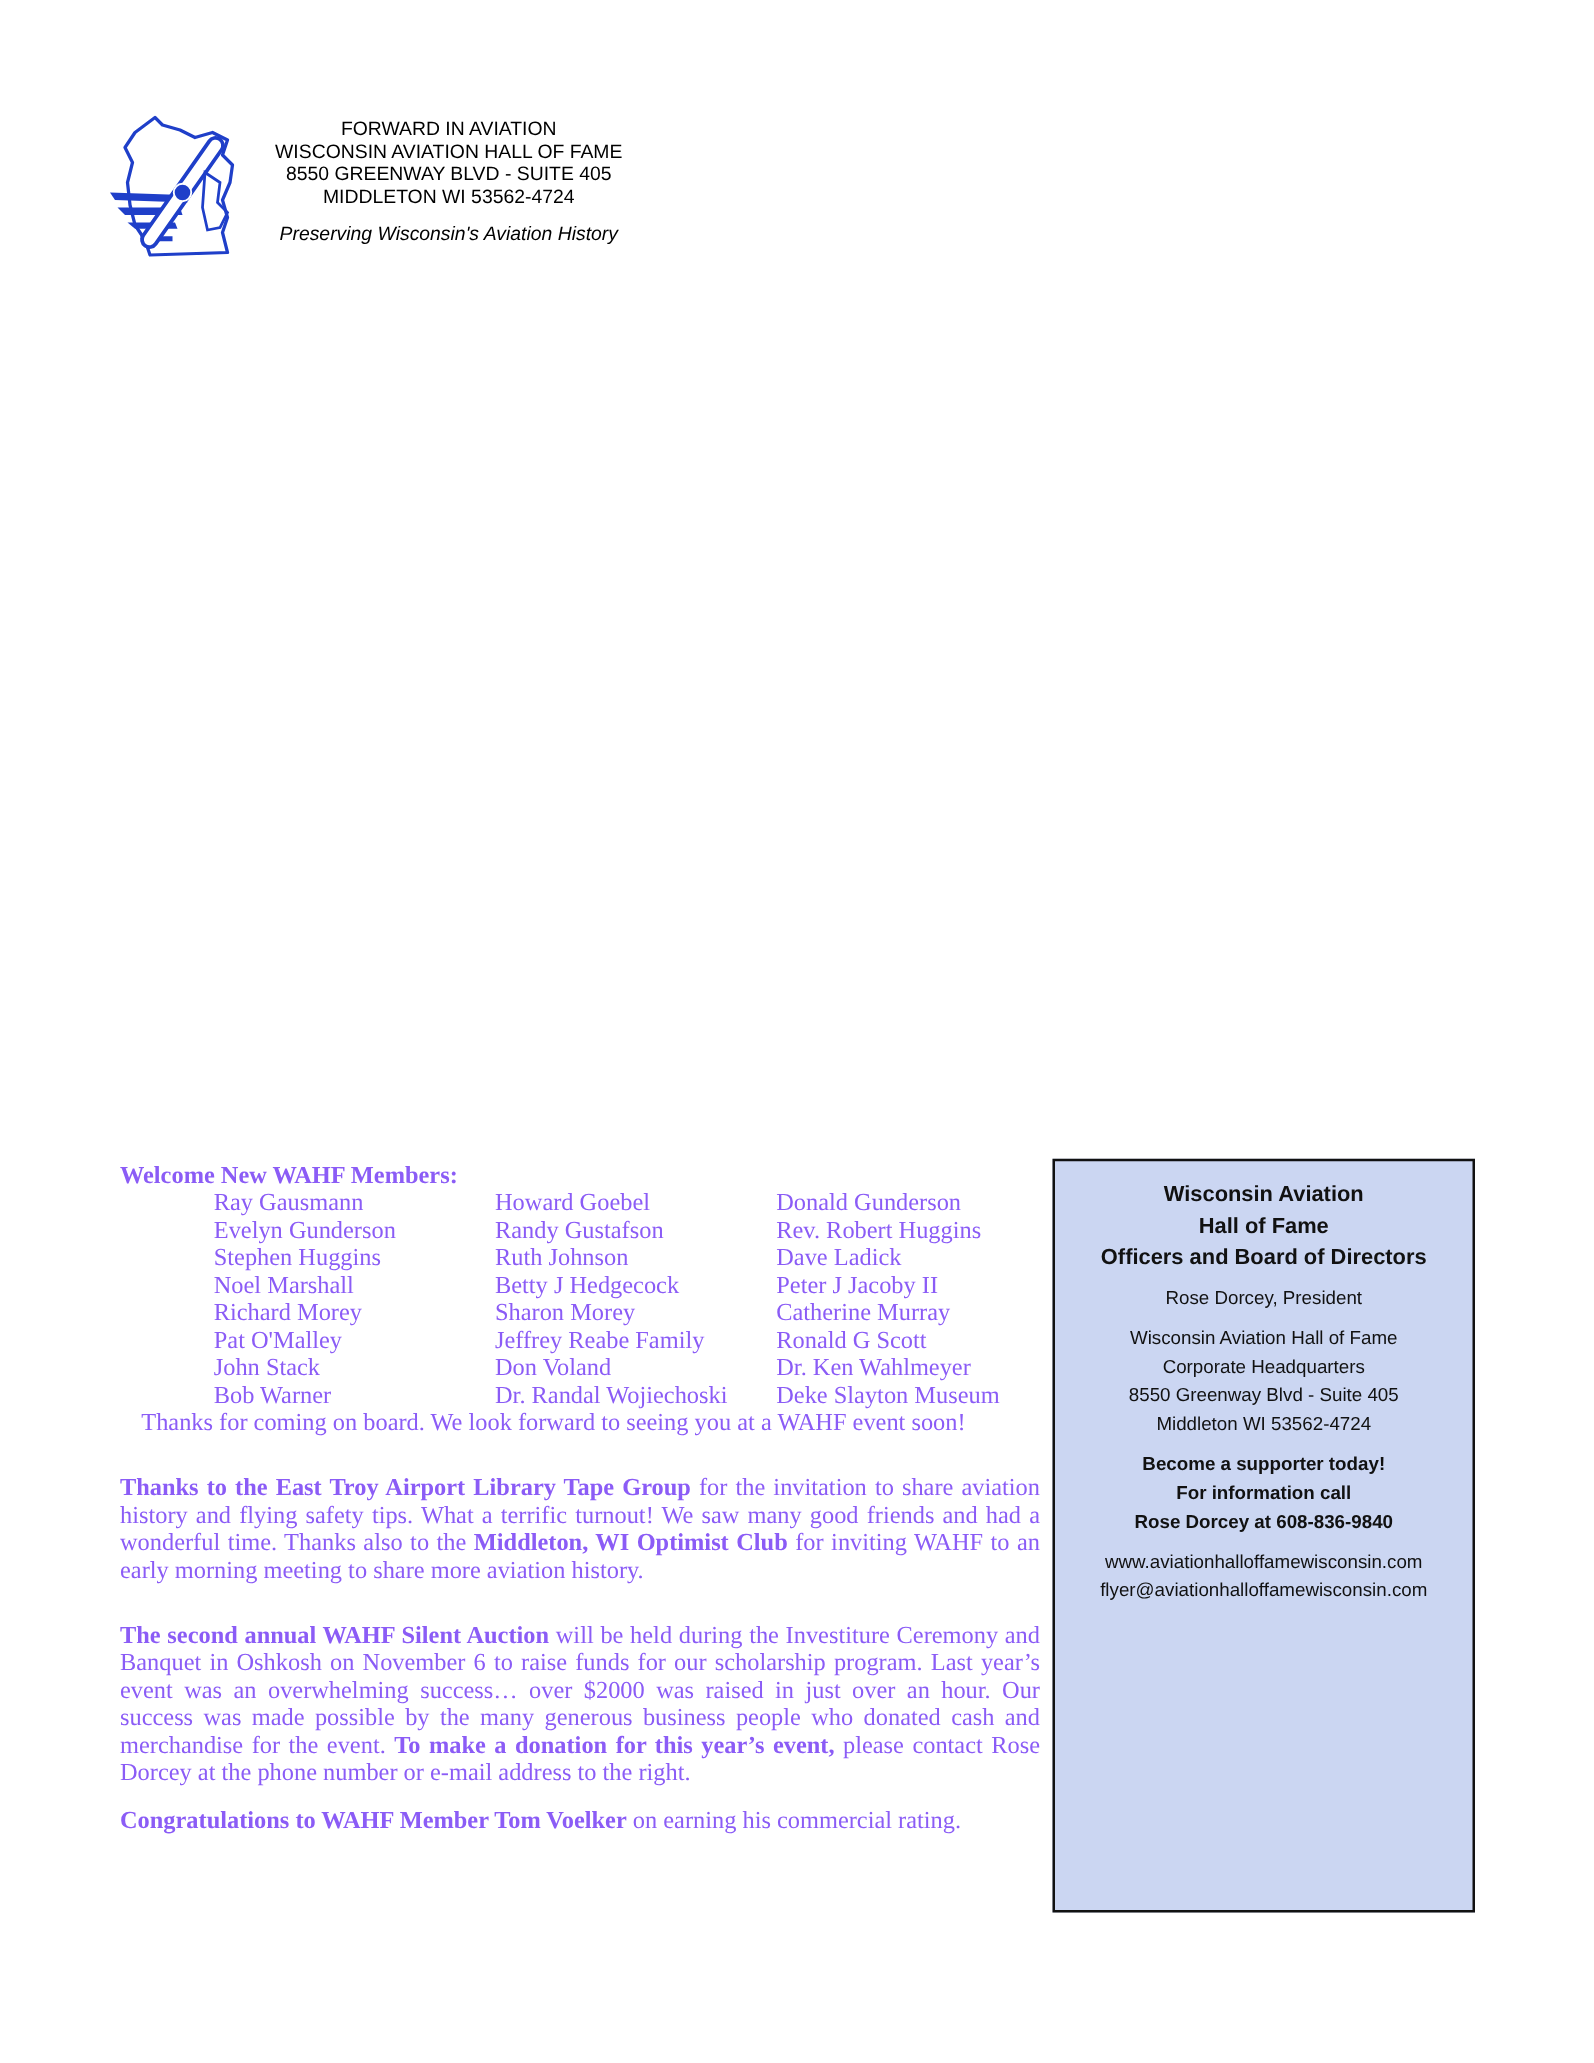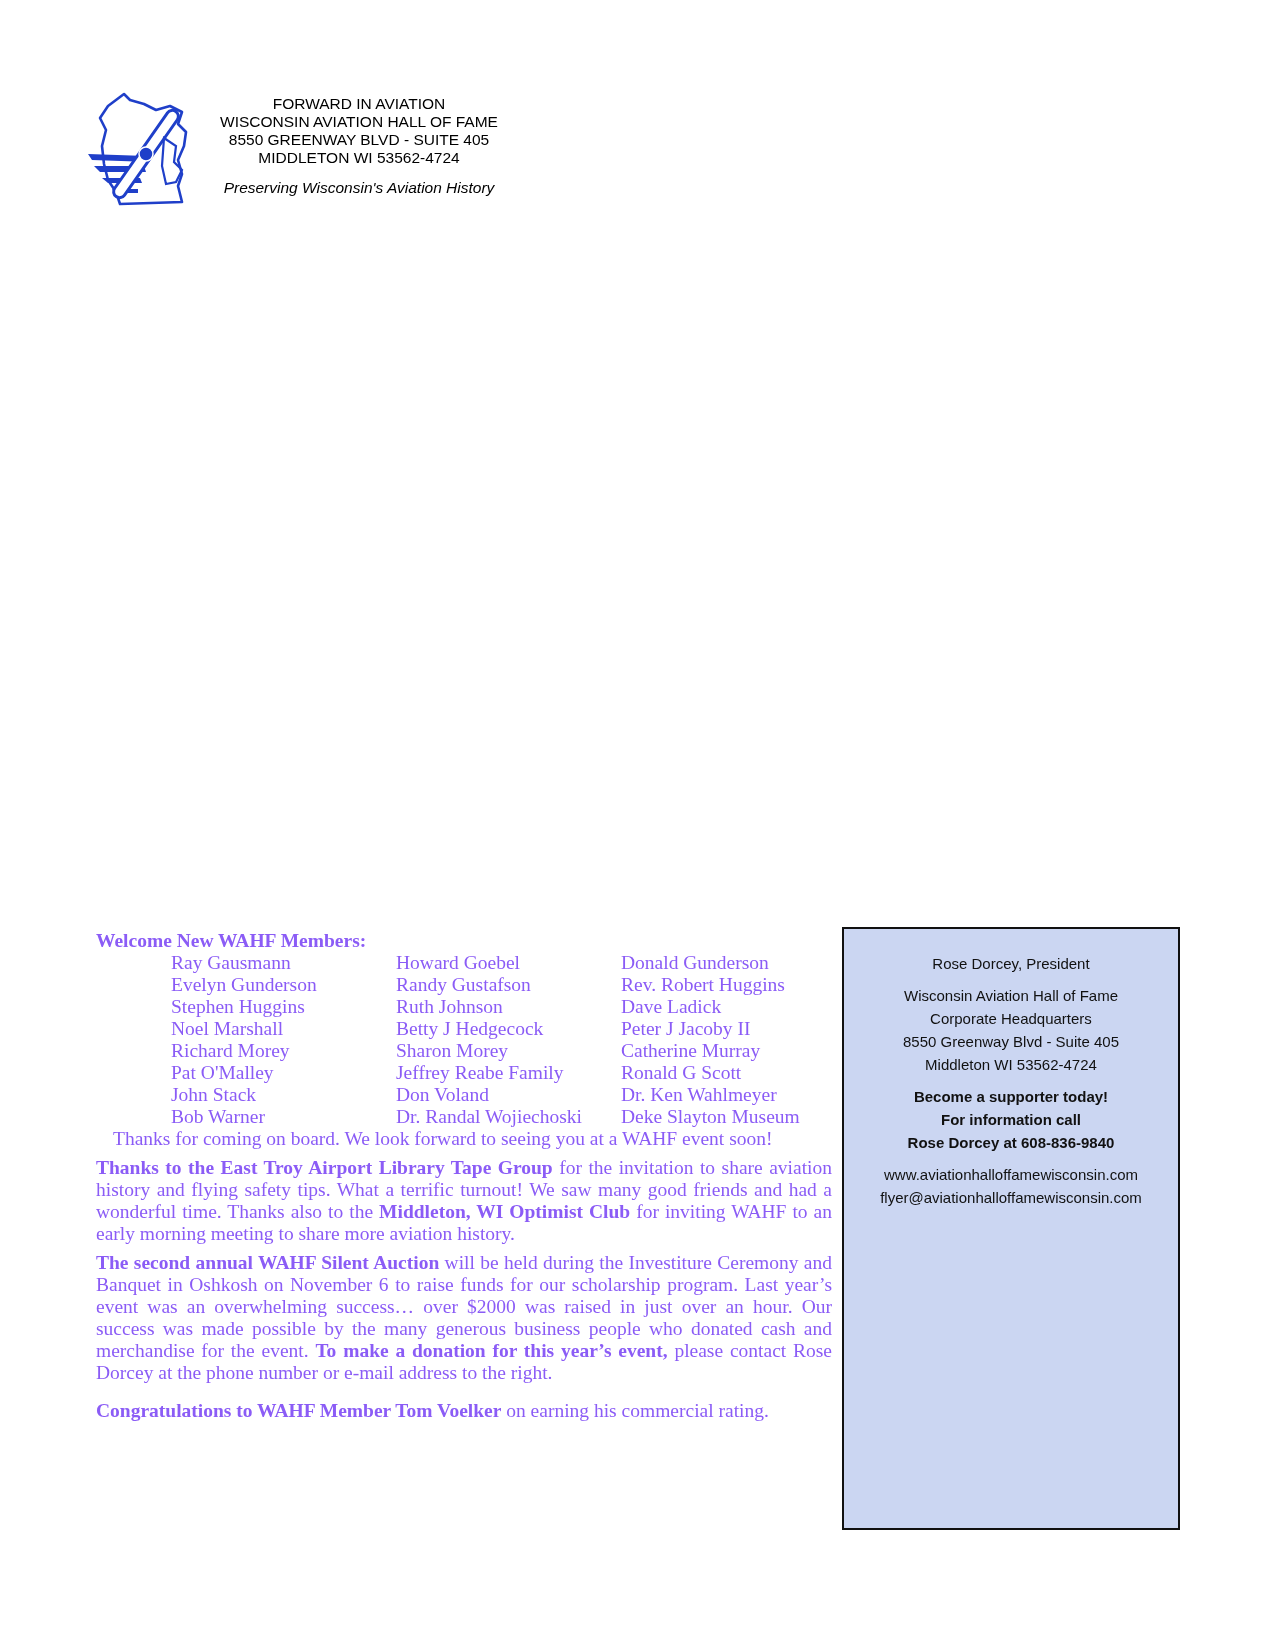--- a/index.html
+++ b/index.html
@@ -16,21 +16,21 @@
 
   .main-col {
     position: absolute; left: 96px; top: 930px; width: 736px;
     font-family: "Liberation Serif", serif; font-size: 19.5px; line-height: 22px; color: #8b5cf6;
   }
   .main-col b { font-weight: bold; }
   .members-heading { font-weight: bold; }
   .members-grid { display: grid; grid-template-columns: 225px 225px 220px; padding-left: 75px; }
   .members-grid span { white-space: nowrap; }
   .members-thanks { padding-left: 17px; }
-  .para { margin-top: 7px; text-align: justify; }
+  .para { margin-top: 30px; text-align: justify; }
   .para.tight { margin-top: 16px; }
 
   .sidebar {
     position: absolute; left: 842px; top: 927px; width: 338px; height: 603px;
     background: #cbd6f2; border: 2px solid #111; box-sizing: border-box;
     font-family: "Liberation Sans", sans-serif; color: #111; text-align: center;
     padding-top: 14px;
   }
   .sb-title { font-weight: bold; font-size: 17.5px; line-height: 25px; }
   .sb-group { font-size: 15px; line-height: 23px; margin-top: 9px; }
@@ -98,20 +98,25 @@
 
   <p class="para" style="margin-bottom:0"><b>Thanks to the East Troy Airport Library Tape Group</b><span> for the invitation to share aviation history and flying safety tips. What a terrific turnout! We saw many good friends and had a wonderful time. Thanks also to the </span><b>Middleton, WI Optimist Club</b><span> for inviting WAHF to an early morning meeting to share more aviation history.</span></p>
 
   <p class="para" style="margin-bottom:0"><b>The second annual WAHF Silent Auction</b><span> will be held during the Investiture Ceremony and Banquet in Oshkosh on November 6 to raise funds for our scholarship program. Last year’s event was an overwhelming success… over $2000 was raised in just over an hour. Our success was made possible by the many generous business people who donated cash and merchandise for the event. </span><b>To make a donation for this year’s event,</b><span> please contact Rose Dorcey at the phone number or e-mail address to the right.</span></p>
 
   <p class="para tight" style="margin-bottom:0"><b>Congratulations to WAHF Member Tom Voelker</b><span> on earning his commercial rating.</span></p>
 
 </div>
 
 <div class="sidebar">
+  <div class="sb-title">
+    <div>Wisconsin Aviation</div>
+    <div>Hall of Fame</div>
+    <div>Officers and Board of Directors</div>
+  </div>
   <div class="sb-group">Rose Dorcey, President</div>
   <div class="sb-group">
     <div>Wisconsin Aviation Hall of Fame</div>
     <div>Corporate Headquarters</div>
     <div>8550 Greenway Blvd - Suite 405</div>
     <div>Middleton WI 53562-4724</div>
   </div>
   <div class="sb-bold">
     <div>Become a supporter today!</div>
     <div>For information call</div>

